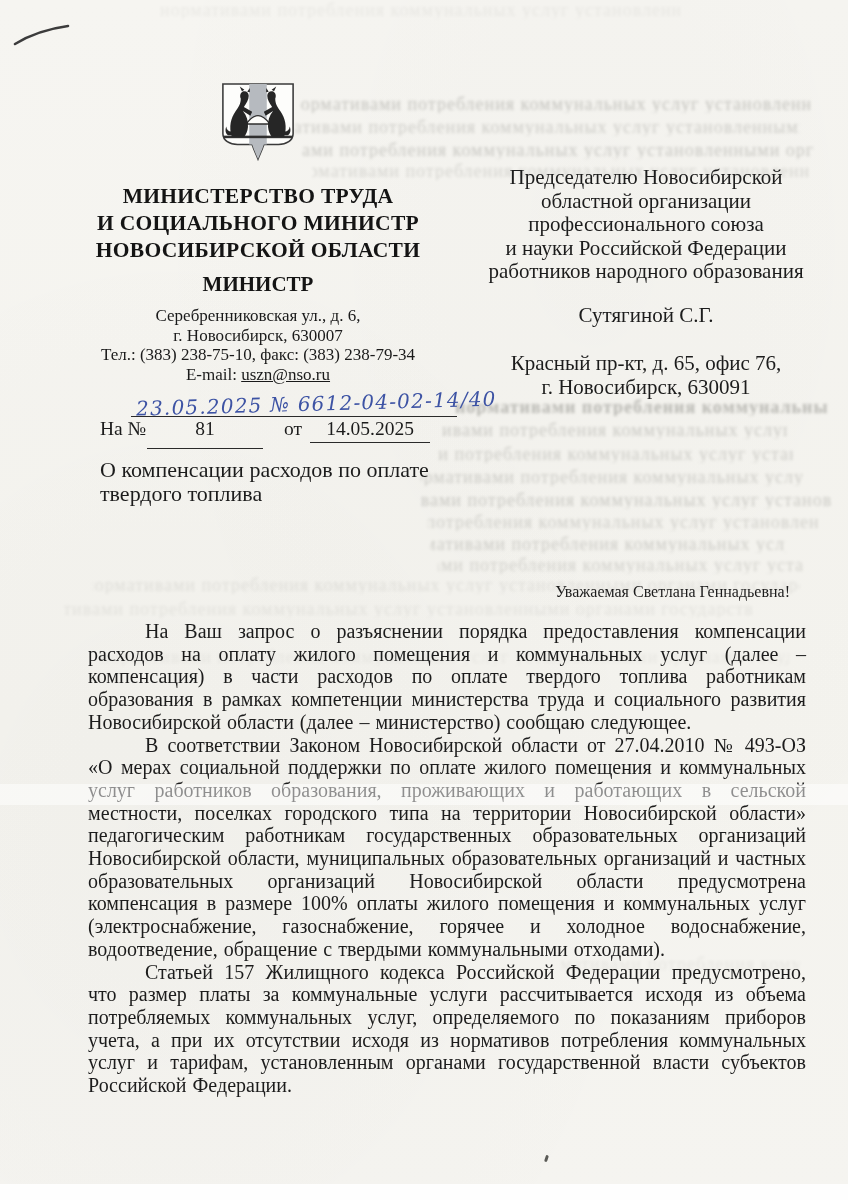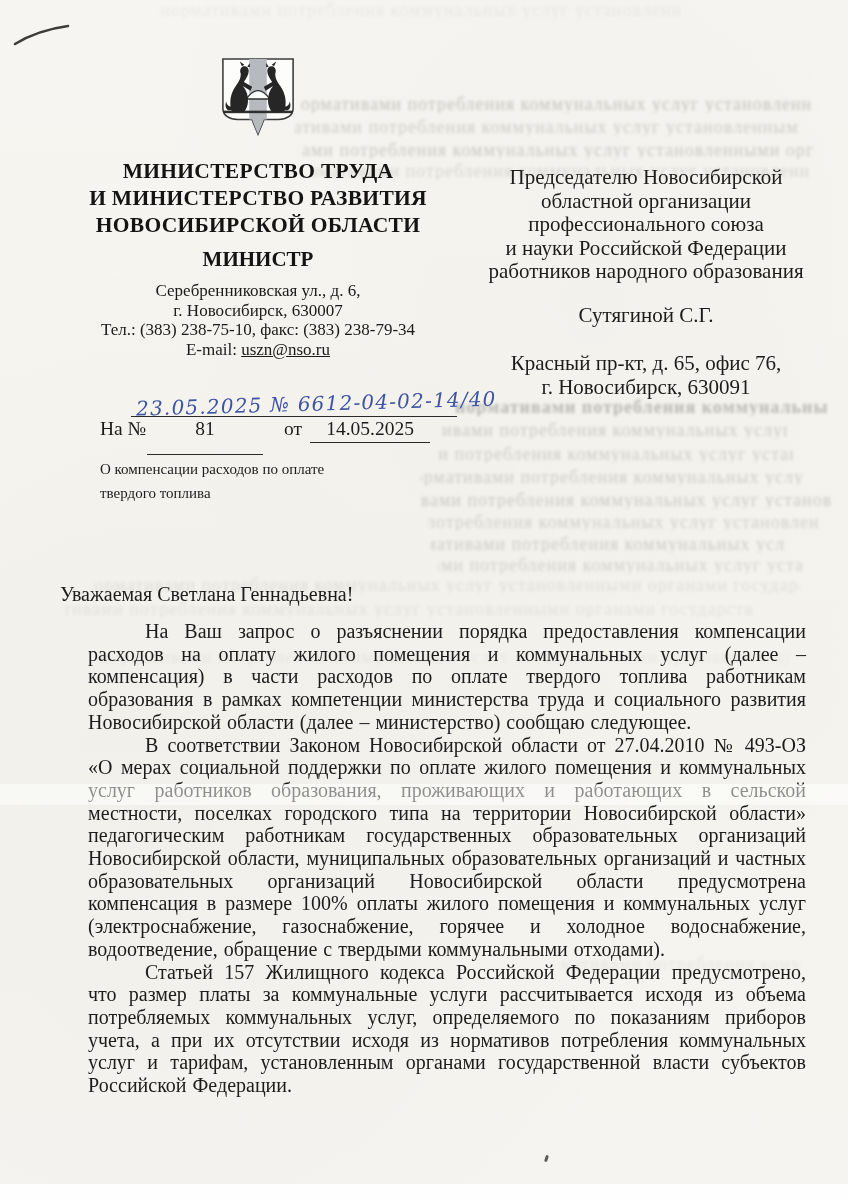--- a/index.html
+++ b/index.html
@@ -27,21 +27,21 @@
     filter: blur(1.7px);
     overflow: hidden;
     white-space: nowrap;
     letter-spacing: 1px;
     z-index: 1;
     pointer-events: none;
   }
 
   
   .letterhead {
-    left: 40px; top: 56px; width: 436px;
+    left: 40px; top: 81px; width: 436px;
     text-align: center;
     z-index: 2;
   }
   .emblem { display: block; margin: 0 auto; }
   .org-name { margin-top: 20px; font-weight: bold; font-size: 21.5px; line-height: 27px; letter-spacing: 0.3px; color: #141414; }
   .post-title { margin-top: 7px; font-weight: bold; font-size: 21px; line-height: 26px; color: #141414; }
   .lh-contacts { margin-top: 9px; font-size: 17px; line-height: 19.5px; color: #1a1a1a; }
   .u { text-decoration: underline; }
 
   
@@ -62,29 +62,29 @@
     font-size: 20px;
     letter-spacing: 1.2px;
     color: #3d53a4;
     transform: rotate(-1.6deg);
     white-space: nowrap;
     z-index: 3;
   }
   .hw-rule { left: 131px; top: 416px; width: 326px; border-bottom: 1.6px solid #2a2a2a; z-index: 2; }
   .reply-row { left: 100px; top: 418px; width: 360px; font-size: 19.5px; z-index: 2; }
   .reply-label { position: absolute; left: 0; top: 0; }
-  .blank1 { position: absolute; left: 47px; top: 0; width: 116px; text-align: center; border-bottom: 1.6px solid #2a2a2a; padding-bottom: 14px; }
+  .blank1 { position: absolute; left: 47px; top: 0; width: 116px; text-align: center; border-bottom: 1.6px solid #2a2a2a; padding-bottom: 8px; }
   .from-label { position: absolute; left: 184px; top: 0; }
   .blank2 { position: absolute; left: 210px; top: 0; width: 120px; text-align: center; border-bottom: 1.6px solid #2a2a2a; padding-bottom: 2px; }
 
   
-  .subject { left: 100px; top: 458px; width: 340px; font-size: 15px; line-height: 23.5px; z-index: 2; }
+  .subject { left: 100px; top: 458px; width: 340px; font-size: 22px; line-height: 23.5px; z-index: 2; }
 
   
-  .salutation { left: 60px; top: 583px; width: 730px; text-align: left; font-size: 20px; z-index: 2; }
+  .salutation { left: 60px; top: 583px; width: 730px; text-align: right; font-size: 16px; z-index: 2; }
   .body-text { left: 88px; top: 620px; width: 718px; font-size: 20px; line-height: 22.7px; text-align: justify; z-index: 2; }
   .body-text p { margin: 0; text-indent: 57px; word-spacing: 1px; }
 
   
   .wash-band { left: 0; top: 784px; width: 848px; height: 21px; background: rgba(255,255,255,0.5); z-index: 4; pointer-events: none; }
   .scanner-edge { left: 0; top: 1184px; width: 848px; height: 16px; background: #fefefe; z-index: 5; }
   .speck { left: 545px; top: 1155px; width: 3px; height: 7px; background: #5a5a56; border-radius: 2px; transform: rotate(18deg); z-index: 5; }
   .pen-stroke { left: 10px; top: 20px; z-index: 6; }
 </style>
 </head>
@@ -134,21 +134,21 @@
         <path d="M28,44 Q40,27 52,44 Z" fill="#fdfdfb" stroke="#2f2f2f" stroke-width="1.4"></path>
       </g>
       <g fill="#262626">
         <use href="#sable"></use>
         <use href="#sable" transform="scale(-1,1) translate(-80,0)"></use>
       </g>
     </svg>
 
     <div class="org-name">
       <div>МИНИСТЕРСТВО ТРУДА</div>
-      <div>И МИНИСТЕРСТВО РАЗВИТИЯ</div>
+      <div>И СОЦИАЛЬНОГО МИНИСТР</div>
       <div>НОВОСИБИРСКОЙ ОБЛАСТИ</div>
     </div>
     <div class="post-title">МИНИСТР</div>
     <div class="lh-contacts">
       <div>Серебренниковская ул., д. 6,</div>
       <div>г. Новосибирск, 630007</div>
       <div>Тел.: (383) 238-75-10, факс: (383) 238-79-34</div>
       <div><span>E-mail: </span><span class="u">uszn@nso.ru</span></div>
     </div>
   </div>

